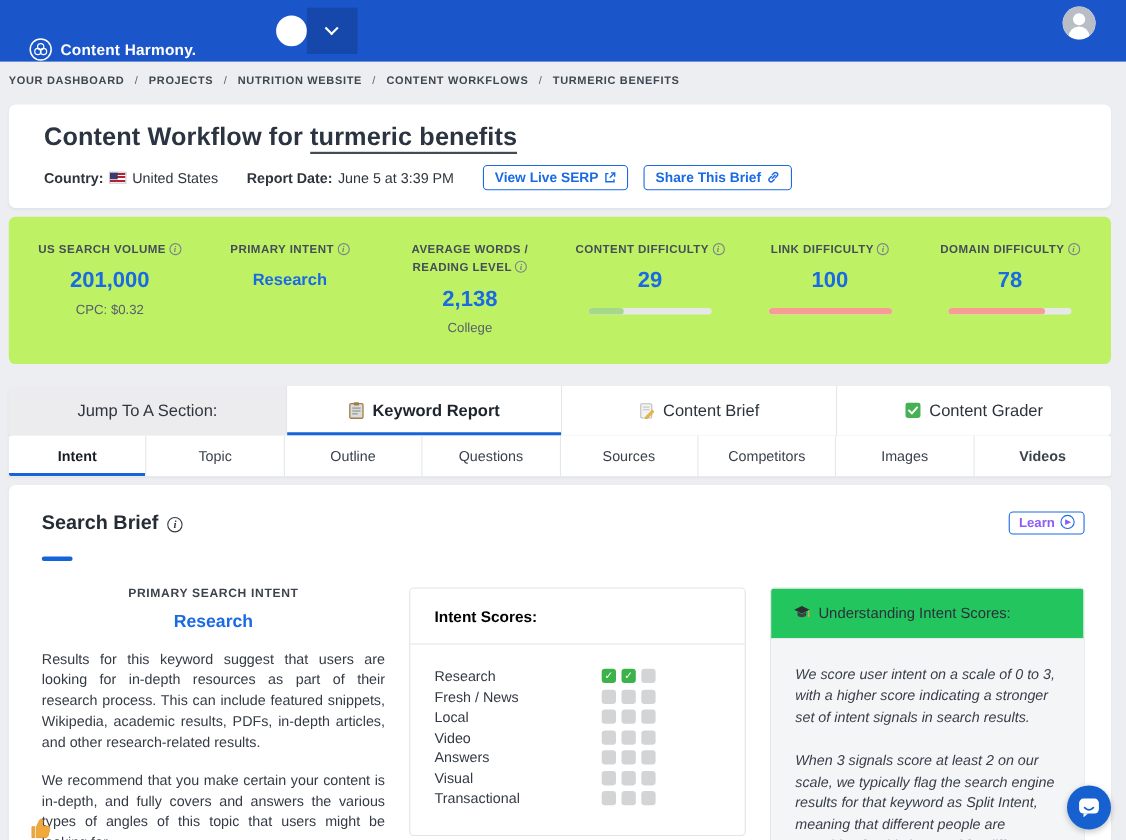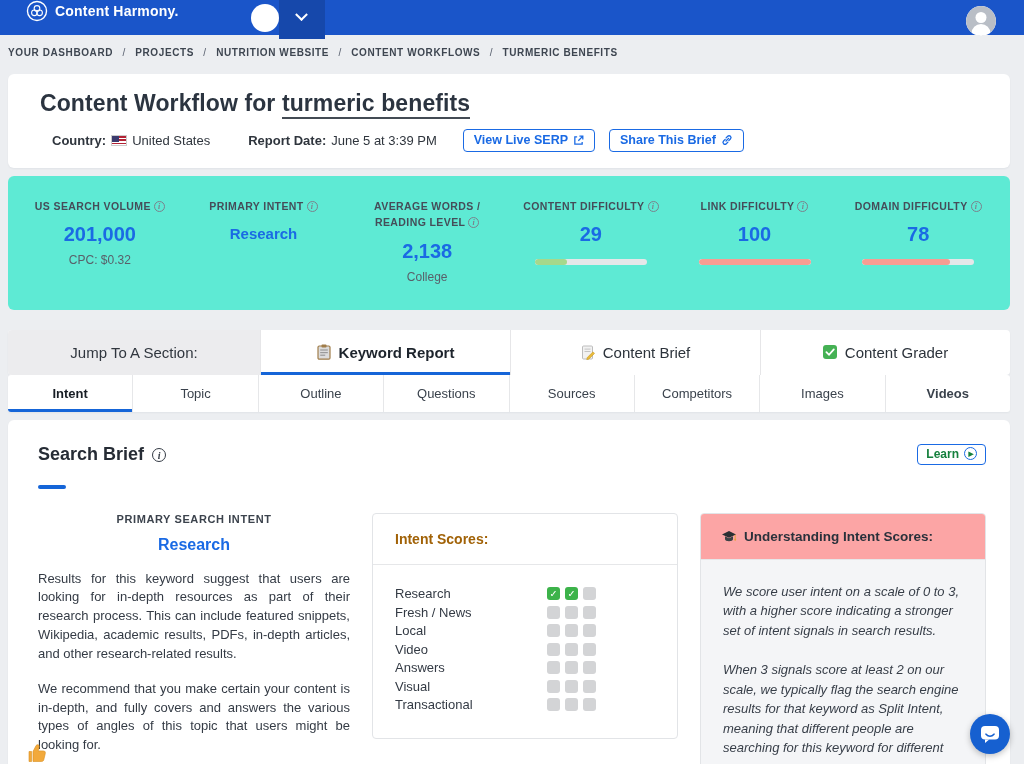--- a/index.html
+++ b/index.html
@@ -5,21 +5,21 @@
   * { margin:0; padding:0; box-sizing:border-box; }
   html,body { width:1024px; height:764px; }
   body {
     font-family:"Liberation Sans", sans-serif;
     background:#eceef1;
     position:relative;
     overflow:hidden;
     color:#2f353d;
   }
   
-  .topnav { height:35px; background:#1a55c9; display:flex; align-items:flex-start; position:relative; }
+  .topnav { height:56px; background:#1a55c9; display:flex; align-items:flex-end; position:relative; }
   .brand { display:flex; align-items:center; gap:7px; margin-left:26px; }
   .brand-name { color:#fff; font-size:14px; font-weight:bold; letter-spacing:.2px; }
   .proj-wrap { display:flex; align-items:center; margin-left:72px; height:100%; }
   .proj-avatar { width:28px; height:28px; border-radius:50%; background:#fff; flex:none; }
   .proj-text { margin-left:14px; margin-right:16px; }
   .proj-label { color:#a9c3f0; font-size:10.5px; }
   .proj-name { color:#fff; font-size:14px; font-weight:bold; margin-top:1px; }
   .proj-caret { width:46px; height:42px; background:#1648ab; display:flex; align-items:center; justify-content:center; cursor:pointer; }
   .caret { width:9px; height:9px; border-right:2.2px solid #fff; border-bottom:2.2px solid #fff; transform:rotate(45deg) translate(-2px,-2px); }
   .user-avatar { position:absolute; right:28px; top:6px; width:30px; height:30px; border-radius:50%; background:#fff; overflow:hidden; }
@@ -31,29 +31,29 @@
   .breadcrumb .sep { color:#596170; margin:0 6px; font-weight:normal; }
   .crumb { cursor:pointer; }
   
   .page { margin:0 14px 0 8px; }
   .card { background:#fff; border-radius:6px; box-shadow:0 1px 2px rgba(20,30,50,.05); }
   
   .title-card { margin-top:6px; padding:16px 24px 16px 32px; }
   .h1 { font-size:23px; font-weight:bold; color:#2b3440; letter-spacing:.1px; }
   .h1 .kw { border-bottom:2.5px solid #434b54; padding-bottom:1px; }
   .meta-row { display:flex; align-items:center; margin-top:12px; font-size:13px; color:#2f353d; }
-  .meta-label { font-weight:bold; margin-right:5px;margin-left:12px; }
+  .meta-label { font-weight:bold; margin-right:5px; }
   .meta-group { display:flex; align-items:center; margin-right:26px; }
   .flag { display:inline-block; width:16px; height:11px; margin-right:5px; position:relative;
           background:repeating-linear-gradient(#b22234 0 1.7px, #fff 1.7px 3.4px); border:.5px solid #ccc; }
   .flag::after { content:""; position:absolute; left:0; top:0; width:7px; height:6px; background:#3c3b6e; }
   .btn-outline { display:inline-flex; align-items:center; gap:5px; border:1.5px solid #1a6ae4; color:#1a6ae4;
           border-radius:4px; padding:3px 10px 4px; font-size:12.5px; font-weight:bold; background:#fff; cursor:pointer; margin-right:14px; }
   
-  .stats { margin-top:8px; background:#5eead4; border-radius:6px; display:flex; padding:22px 10px 26px; }
+  .stats { margin-top:8px; background:#bef264; border-radius:6px; display:flex; padding:22px 10px 26px; }
   .stat { flex:1 1 0; text-align:center; padding:0 14px; }
   .stat-label { font-size:10.5px; font-weight:bold; letter-spacing:.4px; color:#454d59; line-height:1.55; max-width:140px; margin:0 auto; }
   .stat-value { font-size:20px; font-weight:bold; color:#1a6ae4; margin-top:9px; cursor:pointer; }
   .stat-value.small { font-size:15px; margin-top:11px; }
   .stat-sub { font-size:12px; color:#59606a; margin-top:7px; }
   .bar-track { width:112px; height:6px; border-radius:3px; background:#e6e7e9; margin:13px auto 0; overflow:hidden; }
   .bar-fill { height:100%; border-radius:3px; }
   .info-i { display:inline-block; width:11px; height:11px; border:1.1px solid #7a828c; border-radius:50%;
             font-family:"Liberation Serif", serif; font-style:italic; font-weight:bold; font-size:8px;
             color:#7a828c; text-align:center; line-height:10px; vertical-align:1px; margin-left:3px; }
@@ -69,43 +69,43 @@
   
   .tabs { margin-top:0; display:flex; height:37px; background:#fff; border-radius:3px; overflow:hidden; box-shadow:0 1px 2px rgba(20,30,50,.05); }
   .tab { flex:1 1 0; display:flex; align-items:center; justify-content:center; font-size:13px;
           color:#3a424c; border-right:1px solid #e6e7e9; cursor:pointer; }
   .tab:last-child { border-right:none;font-weight:bold; }
   .tab.active { font-weight:bold; color:#171d24; box-shadow:inset 0 -3px 0 #1565d8; }
   
   .intent-card { margin-top:8px; padding:24px 24px 30px 30px; height:400px; }
   .intent-head { display:flex; align-items:flex-start; justify-content:space-between; }
   .intent-title { font-size:18px; font-weight:bold; color:#262c35; }
-  .learn-btn { display:inline-flex; align-items:center; gap:5px; border:1.5px solid #1a6ae4; color:#15803d;
+  .learn-btn { display:inline-flex; align-items:center; gap:5px; border:1.5px solid #1a6ae4; color:#8b5cf6;
             border-radius:4px; padding:2px 8px 3px; font-size:12px; font-weight:bold; background:#fff; cursor:pointer; }
   .play-circle { width:13px; height:13px; border:1.3px solid #1a6ae4; border-radius:50%; font-size:6.5px;
             line-height:11px; text-align:center; display:inline-block; }
   .play-circle::after { content:"\25B6"; position:relative; left:.5px; }
   .blue-dash { width:28px; height:4px; background:#1565d8; border-radius:2px; margin-top:20px; }
   .cols { display:flex; margin-top:24px; gap:22px; }
   .col-left { width:312px; flex:none; }
   .psi-label { text-align:center; font-size:11px; font-weight:bold; letter-spacing:.6px; color:#3c434d; }
   .psi-value { text-align:center; font-size:16px; font-weight:bold; color:#1a6ae4; margin-top:11px; cursor:pointer; }
   .psi-p { font-size:13px; line-height:1.45; color:#343b45; text-align:justify; margin-top:16px; }
   .scores-card { width:306px; flex:none; border:1px solid #e2e4e7; border-radius:4px; align-self:flex-start; background:#fff; }
-  .scores-head { padding:17px 22px; font-size:14px; font-weight:bold; color:#a16207; border-bottom:1px solid #e6e7e9; }
+  .scores-head { padding:17px 22px; font-size:14px; font-weight:bold; color:#000000; border-bottom:1px solid #e6e7e9; }
   .scores-body { padding:20px 22px 24px; }
   .score-row { display:flex; align-items:center; height:18.5px; }
   .score-label { width:152px; font-size:13px; color:#333a44; }
   .squares { display:flex; gap:5px; }
   .sq { width:13px; height:13px; border-radius:3px; background:#d3d4d6; font-size:9.5px; line-height:13px;
         text-align:center; color:#fff; }
   .sq.checked { background:#3cb34a; }
   .learn-card { flex:1 1 auto; border:1px solid #e2e4e7; border-radius:4px; overflow:hidden; align-self:flex-start; background:#fff; }
-  .learn-head { padding:15px 20px; font-size:13.5px; font-weight:bold; color:#2a313b; border-bottom:1px solid #e6e7e9;
-        display:flex; align-items:flex-end; gap:7px; background:#fca5a5; }
+  .learn-head { padding:15px 20px; font-size:13.5px; font-weight:normal; color:#2a313b; border-bottom:1px solid #e6e7e9;
+        display:flex; align-items:center; gap:7px; background:#22c55e; }
   .learn-body { background:#f4f5f7; padding:22px 22px 26px; font-size:13px; font-style:italic; color:#373e48; line-height:1.5; }
   .learn-body p + p { margin-top:20px; }
   
   .chat-fab { position:absolute; right:14px; bottom:10px; width:40px; height:40px; border-radius:50%;
         background:#1660d0; display:flex; align-items:center; justify-content:center; cursor:pointer;
         box-shadow:0 2px 6px rgba(0,0,0,.25); }
   .thumb-float { position:absolute; left:26px; bottom:-4px; width:24px; height:30px; }
   svg { display:block; }
 </style>
 </head>

